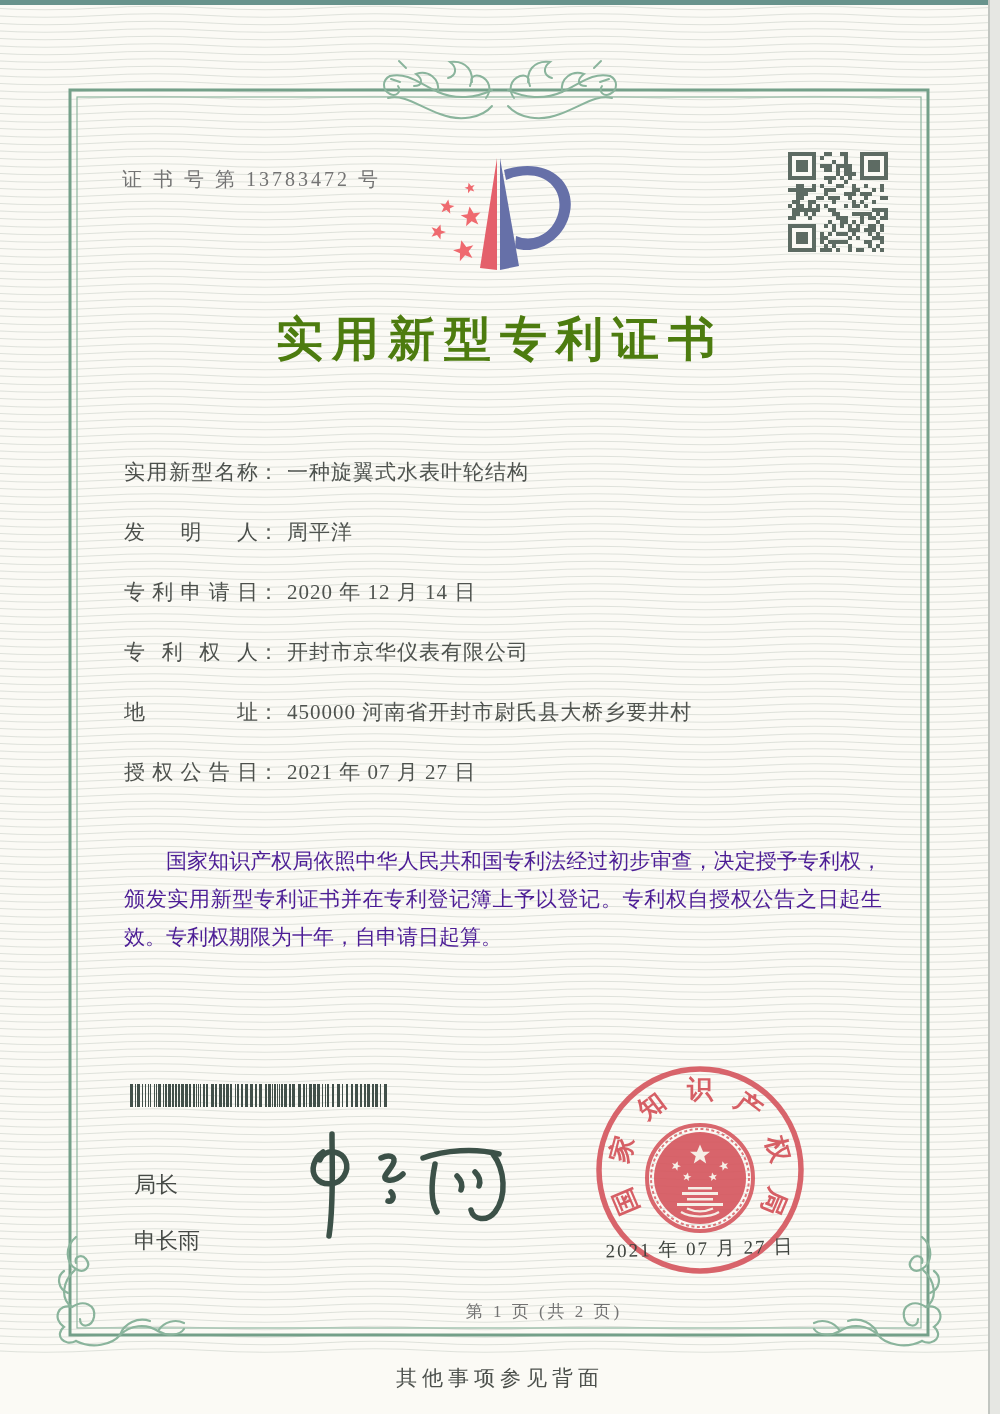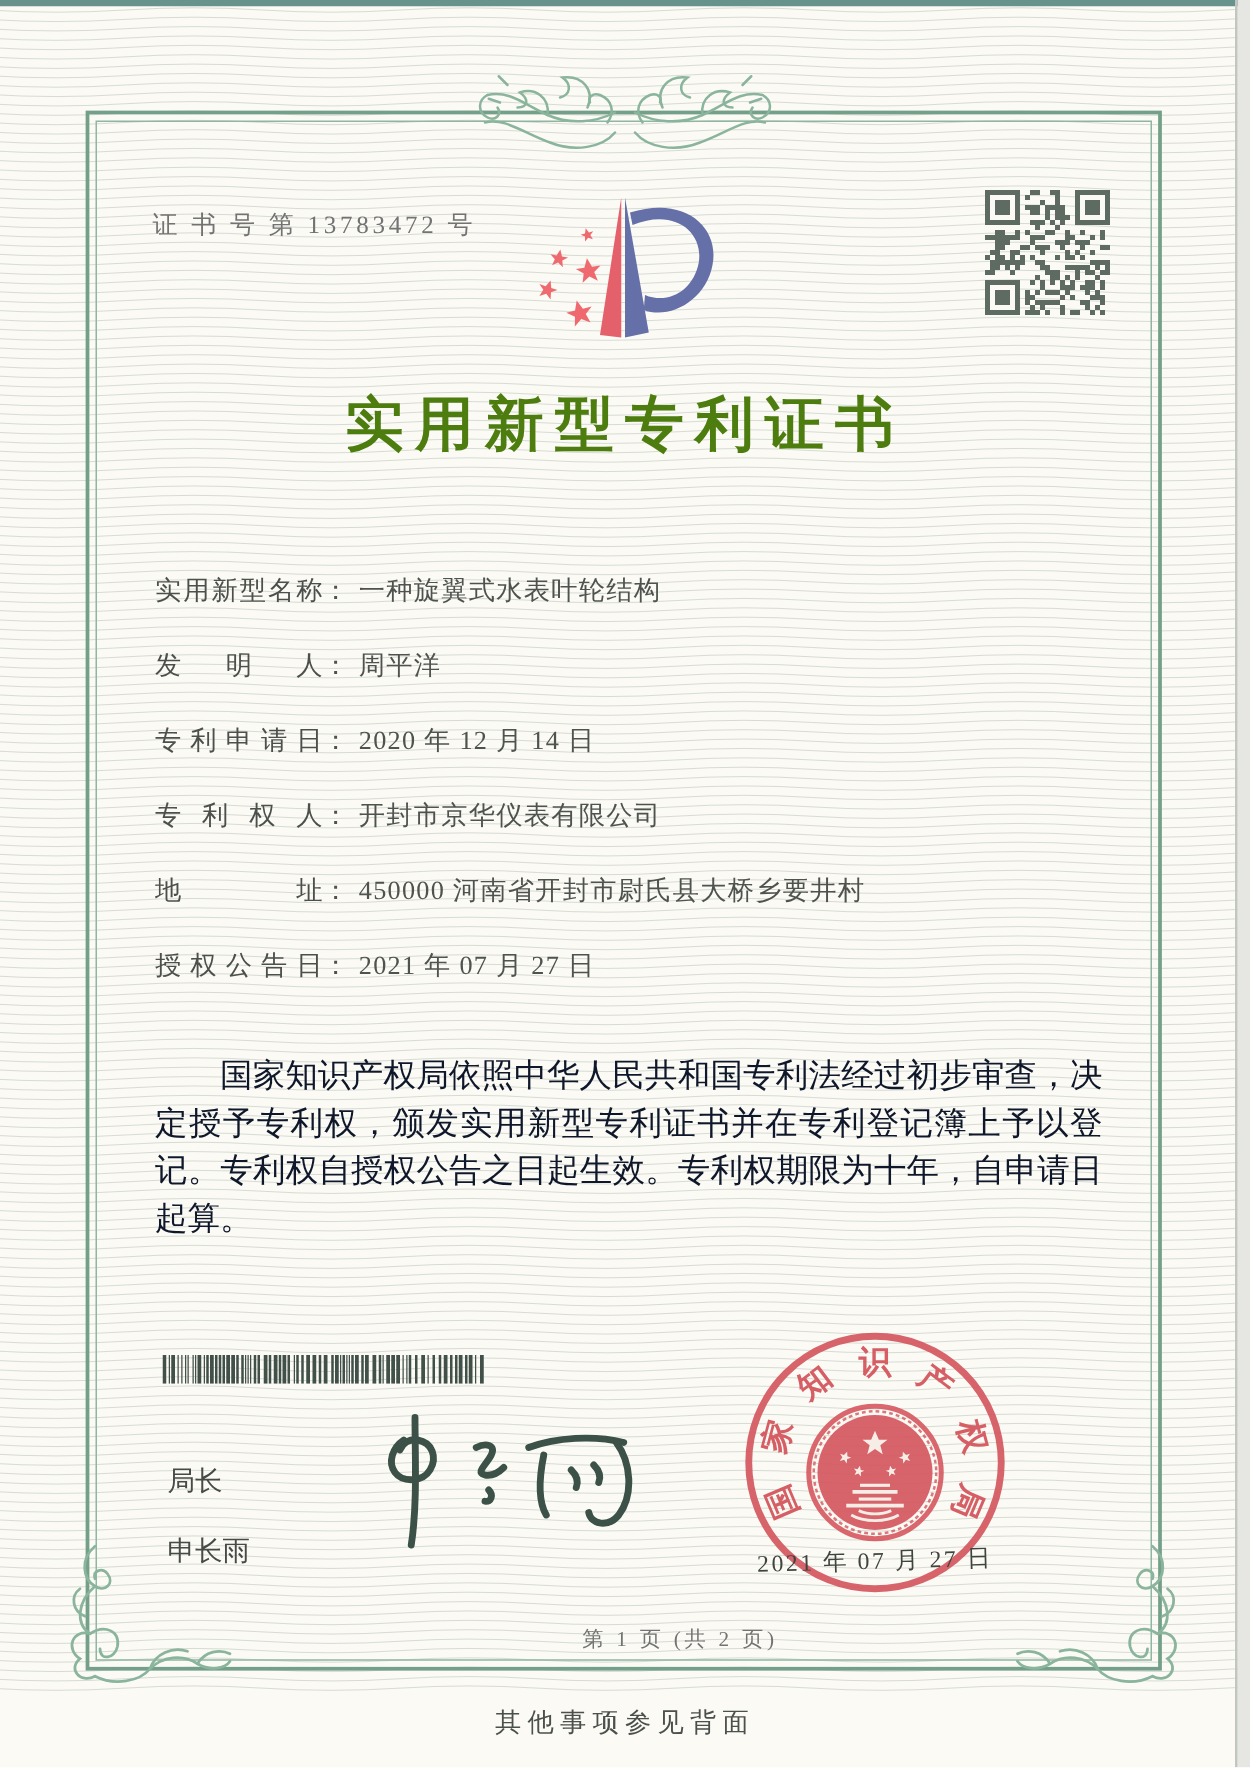--- a/index.html
+++ b/index.html
@@ -23,22 +23,22 @@
          font-size:47px;font-weight:600;letter-spacing:9px;color:#4d7c0f;}
 
   .fields{position:absolute;left:124px;top:430px;width:760px;margin-top:28px;}
   .field-row{position:relative;height:60px;font-size:21px;color:#4f534f;white-space:nowrap;}
   .flabel{display:inline-block;width:134px;text-align:justify;text-align-last:justify;color:#4c504c;}
   .colon{display:inline-block;margin-right:8px;}
   .fvalue{letter-spacing:1px;}
   .grant2{position:absolute;left:386px;top:0;}
   .grant2 .flabel2{letter-spacing:1px;color:#4c504c;}
 
-  .paras{position:absolute;left:124px;top:842px;width:758px;font-size:26px;line-height:38px;
-         text-align:justify;color:#0f172a;}
+  .paras{position:absolute;left:124px;top:842px;width:758px;font-size:21px;line-height:38px;
+         text-align:justify;color:#4c1d95;}
   .paras p{margin:0;text-indent:2em;}
 
   .barcode{position:absolute;left:130px;top:1084px;width:262px;height:23px;}
   .signer{position:absolute;left:134px;top:1142px;font-size:22px;color:#474b47;}
   .signer .role{margin-bottom:26px;margin-top:28px;}
   .sig-svg{position:absolute;left:283px;top:1122px;}
 
   .seal{position:absolute;left:590px;top:1060px;z-index:2;}
   .seal-date{position:absolute;left:590px;top:1236px;width:220px;text-align:center;z-index:3;
              font-size:19px;letter-spacing:2px;color:#3f443f;transform:rotate(-1.5deg);}

